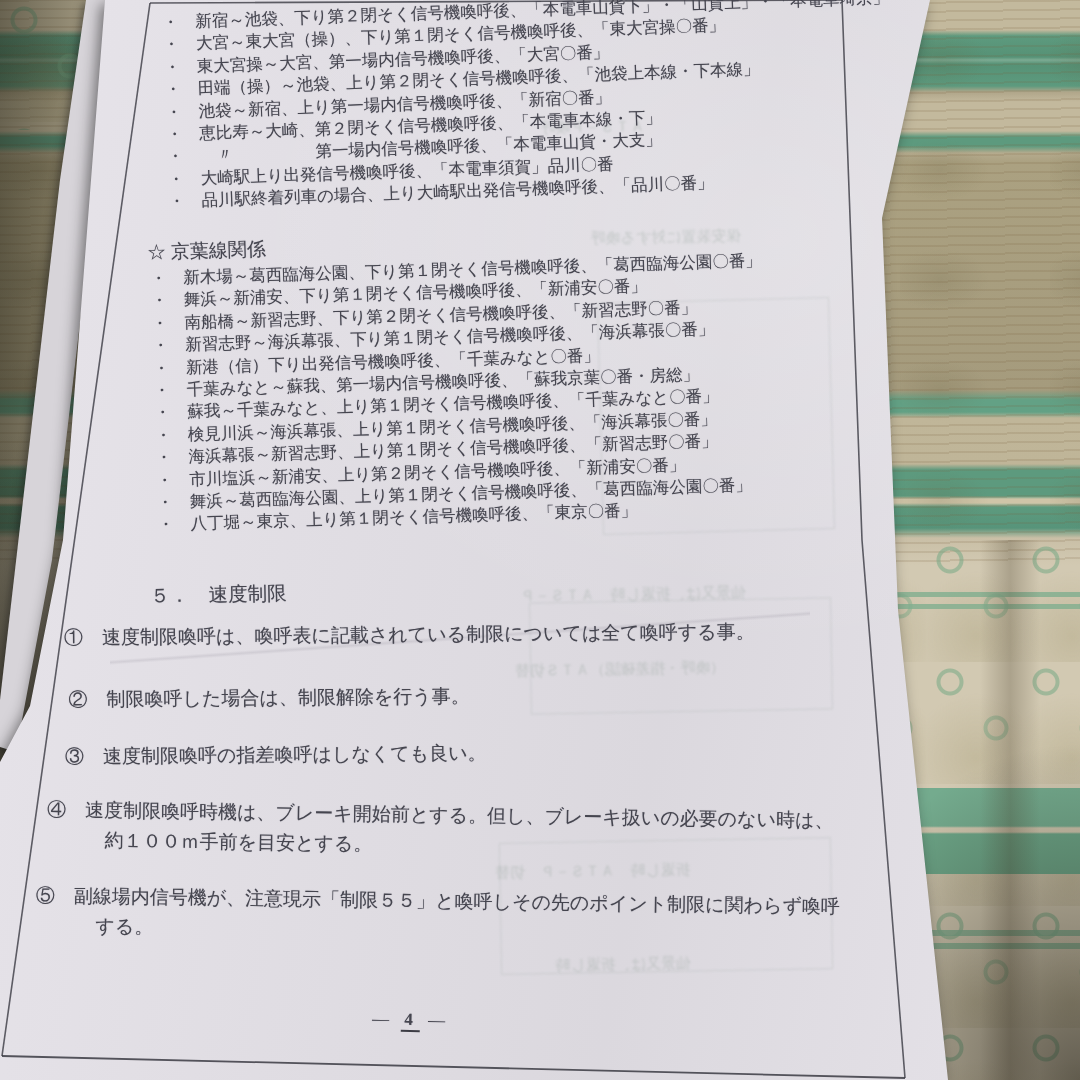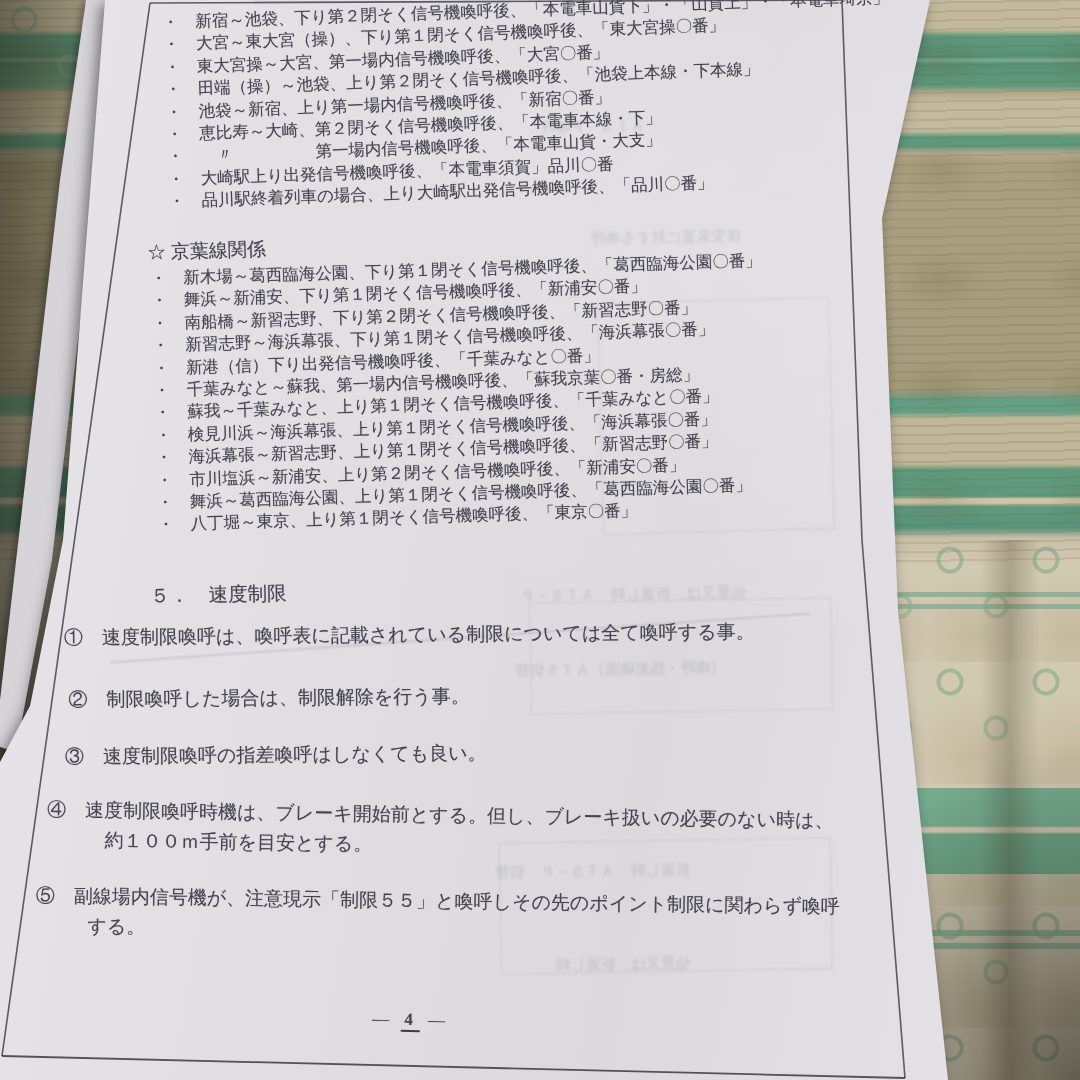--- a/index.html
+++ b/index.html
@@ -151,21 +151,21 @@
 
       <div id="items-a">
         <div class="item ink" style="left:64px;top:625px">①　速度制限喚呼は、喚呼表に記載されている制限については全て喚呼する事。</div>
         <div class="item ink" style="left:68px;top:687px">②　制限喚呼した場合は、制限解除を行う事。</div>
         <div class="item ink" style="left:64px;top:744px">③　速度制限喚呼の指差喚呼はしなくても良い。</div>
       </div>
       <div id="items-b">
         <div class="item ink" style="left:46px;top:797px">④　速度制限喚呼時機は、ブレーキ開始前とする。但し、ブレーキ扱いの必要のない時は、</div>
         <div class="item ink" style="left:104px;top:827px">約１００ｍ手前を目安とする。</div>
         <div class="item ink" style="left:36px;top:883px">⑤　副線場内信号機が、注意現示「制限５５」と喚呼しその先のポイント制限に関わらず喚呼</div>
-        <div class="item ink" style="left:88px;top:913px">する。</div>
+        <div class="item ink" style="left:96px;top:913px">する。</div>
       </div>
 
       <div id="page-num" class="ink">
         <span>―</span>
         <span class="pnum">4</span>
         <span>―</span>
       </div>
 
     </div>
   </div>

